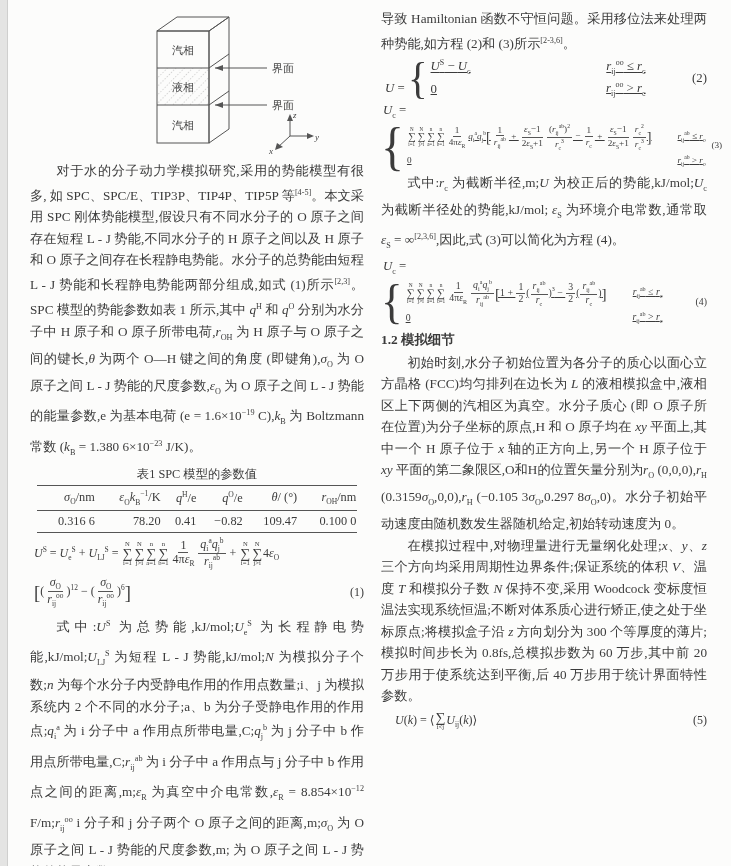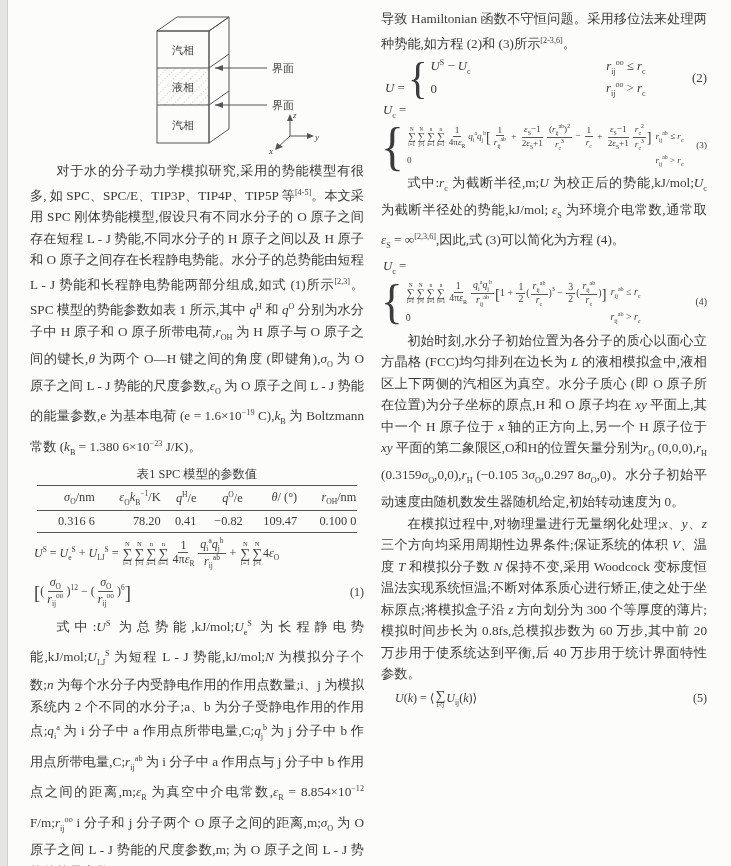--- a/index.html
+++ b/index.html
@@ -31,21 +31,21 @@
   .frac{display:inline-flex;flex-direction:column;align-items:center;vertical-align:middle;line-height:1.1;margin:0 1px;}
   .frac>.nu{display:block;padding:0 2px;border-bottom:1px solid #555;}
   .frac>.de{display:block;padding:0 2px;}
   .sum{display:inline-flex;flex-direction:column;align-items:center;vertical-align:middle;line-height:1;font-size:0.55em;margin:0 1px;}
   .sum>.t{display:block;}
   .sum>.sg{display:block;font-size:2.1em;line-height:0.95;}
   .sum>.b{display:block;}
   .cases{display:inline-flex;align-items:center;}
   .brace{font-size:3.2em;font-weight:300;line-height:0.9;margin-right:3px;transform:scaleY(1.1);}
   .crows{display:flex;flex-direction:column;gap:3px;flex:1;}
-  .crow{display:flex;align-items:center;justify-content:space-between;gap:4px;}
+  .crow{display:flex;align-items:center;justify-content:space-between;gap:26px;text-decoration:underline;}
   .cond{white-space:nowrap;}
   .bigb{font-size:1.55em;vertical-align:-0.22em;font-weight:300;}
   .eq2{font-size:12.8px;}
   .eq3{font-size:9.2px;margin-left:0;}
   .eq3 .brace{font-size:5.2em;}
   .eq4{font-size:9.8px;margin-left:0;}
   .eq4 .brace{font-size:4.6em;}
   .uclabel{font-size:12.8px;margin:2px 0 1px 2px;}
   .h12{font-size:13.4px;font-weight:bold;margin:5px 0 3px 0;}
   
@@ -309,20 +309,21 @@
                 </span>
                 <span class="crow">
                   <span>0</span>
                   <span class="cond"><i>r</i><sub>ij</sub><sup>ab</sup> &gt; <i>r</i><sub>c</sub></span>
                 </span>
               </span>
             </span></span>
         <span class="eqnum">(4)</span>
       </div>
 
+      <div class="h12">1.2  模拟细节</div>
 
       <p class="para indent">初始时刻,水分子初始位置为各分子的质心以面心立方晶格 (FCC)均匀排列在边长为 <i>L</i> 的液相模拟盒中,液相区上下两侧的汽相区为真空。水分子质心 (即 O 原子所在位置)为分子坐标的原点,H 和 O 原子均在 <i>xy</i> 平面上,其中一个 H 原子位于 <i>x</i> 轴的正方向上,另一个 H 原子位于 <i>xy</i> 平面的第二象限区,O和H的位置矢量分别为<i>r</i><sub>O</sub> (0,0,0),<i>r</i><sub>H</sub> (0.3159<i>σ</i><sub>O</sub>,0,0),<i>r</i><sub>H</sub> (−0.105 3<i>σ</i><sub>O</sub>,0.297 8<i>σ</i><sub>O</sub>,0)。水分子初始平动速度由随机数发生器随机给定,初始转动速度为 0。</p>
       <p class="para indent">在模拟过程中,对物理量进行无量纲化处理;<i>x</i>、<i>y</i>、<i>z</i> 三个方向均采用周期性边界条件;保证系统的体积 <i>V</i>、温度 <i>T</i> 和模拟分子数 <i>N</i> 保持不变,采用 Woodcock 变标度恒温法实现系统恒温;不断对体系质心进行矫正,使之处于坐标原点;将模拟盒子沿 <i>z</i> 方向划分为 300 个等厚度的薄片;模拟时间步长为 0.8fs,总模拟步数为 60 万步,其中前 20 万步用于使系统达到平衡,后 40 万步用于统计界面特性参数。</p>
 
       <div class="eq eqrow" style="margin-left:14px;">
         <span><i>U</i>(<i>k</i>) = ⟨<span class="sum">
               <span class="sg">∑</span>
               <span class="b">i&lt;j</span>
             </span><i>U</i><sub>ij</sub>(<i>k</i>)⟩</span>
         <span class="eqnum">(5)</span>

